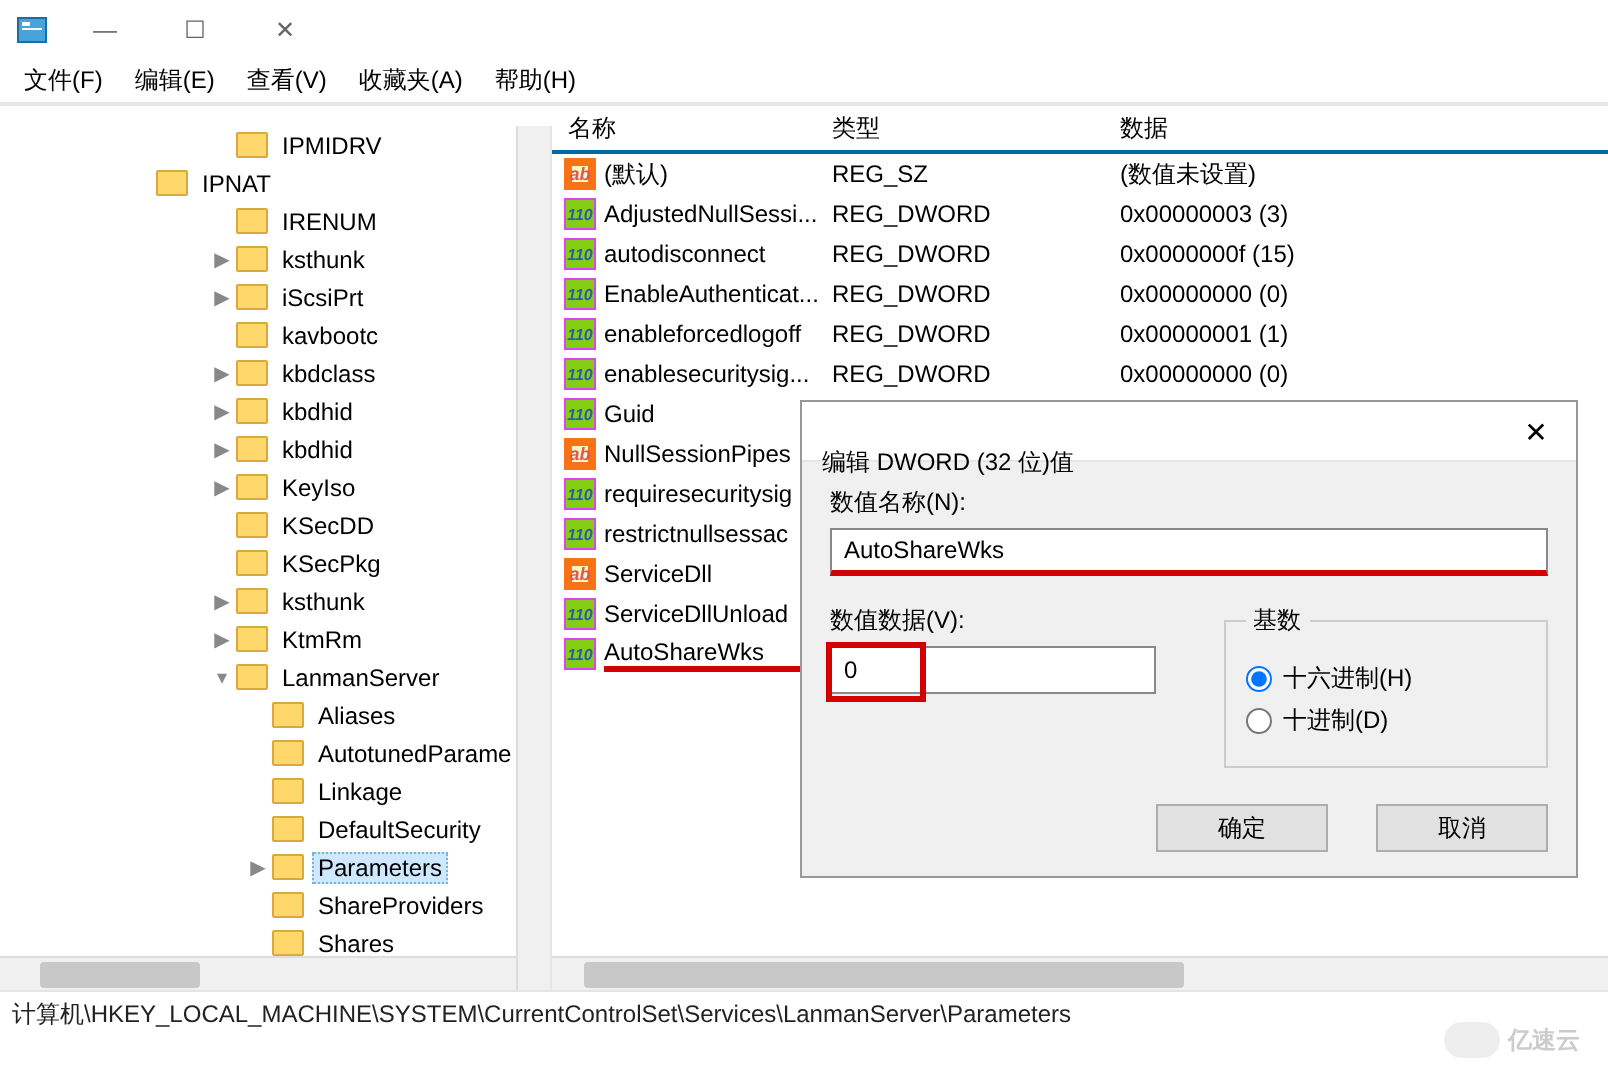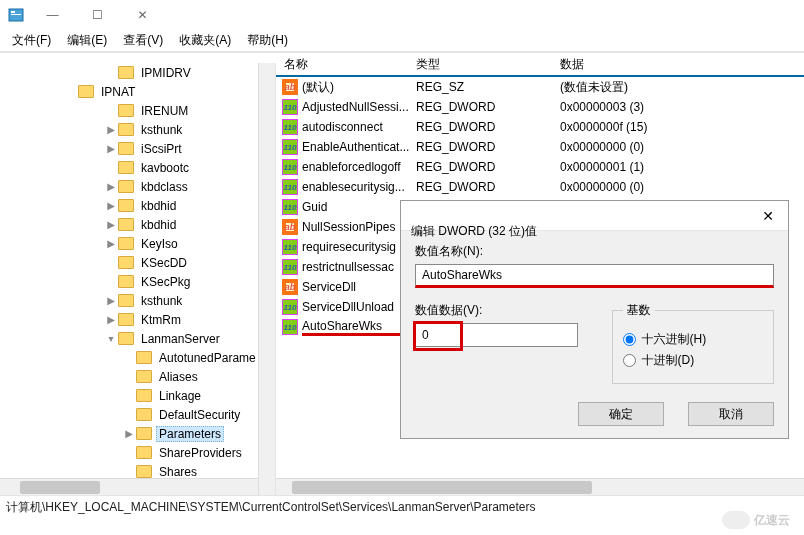--- a/index.html
+++ b/index.html
@@ -158,26 +158,26 @@
           <span class="tree-label">KtmRm</span>
         </div>
         <div class="tree-row" style="padding-left: 104px;">
           <span class="tree-expand">▾</span>
           <span class="tree-folder"></span>
           <span class="tree-label">LanmanServer</span>
         </div>
         <div class="tree-row" style="padding-left: 122px;">
           <span class="tree-expand none">·</span>
           <span class="tree-folder"></span>
+          <span class="tree-label">Aliases</span>
+        </div>
+        <div class="tree-row" style="padding-left: 122px;">
+          <span class="tree-expand none">·</span>
+          <span class="tree-folder"></span>
           <span class="tree-label">AutotunedParame</span>
-        </div>
-        <div class="tree-row" style="padding-left: 122px;">
-          <span class="tree-expand none">·</span>
-          <span class="tree-folder"></span>
-          <span class="tree-label">Aliases</span>
         </div>
         <div class="tree-row" style="padding-left: 122px;">
           <span class="tree-expand none">·</span>
           <span class="tree-folder"></span>
           <span class="tree-label">Linkage</span>
         </div>
         <div class="tree-row" style="padding-left: 122px;">
           <span class="tree-expand none">·</span>
           <span class="tree-folder"></span>
           <span class="tree-label">DefaultSecurity</span>

